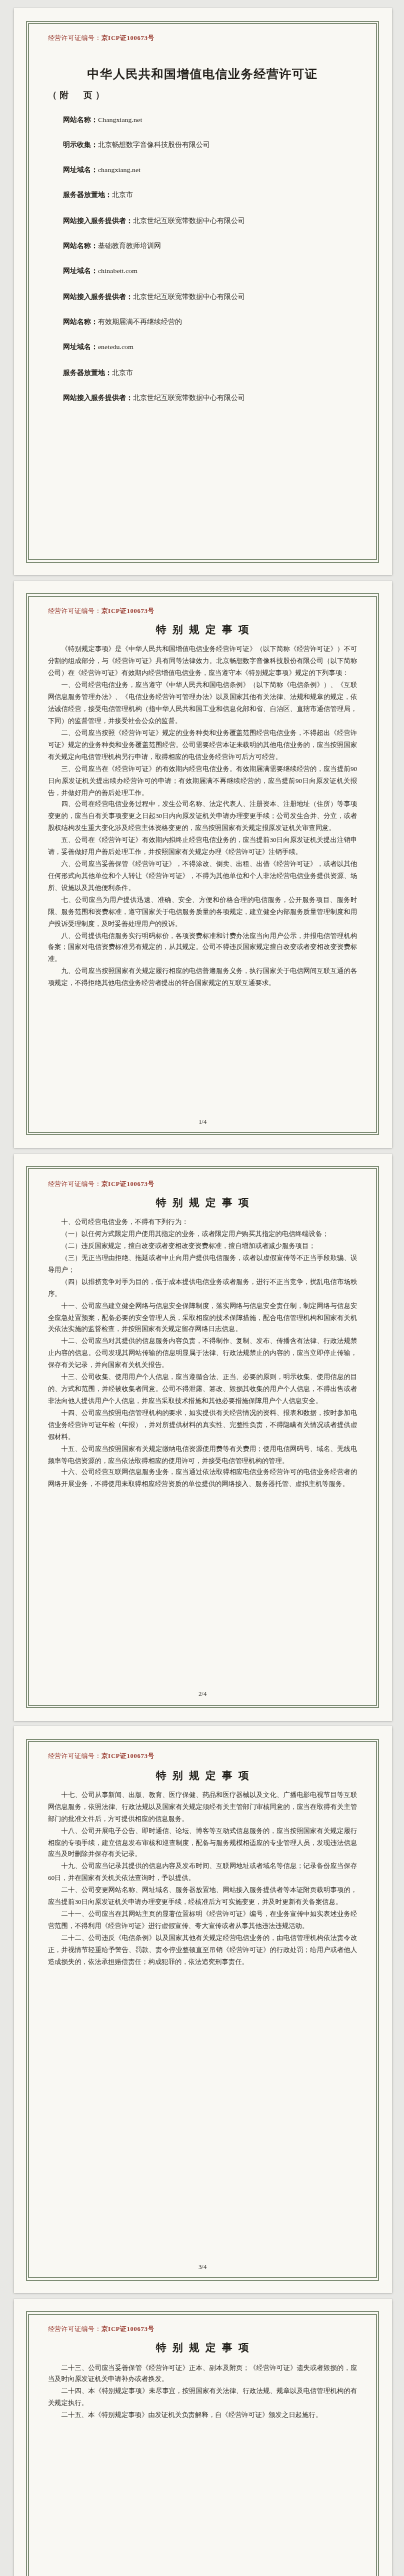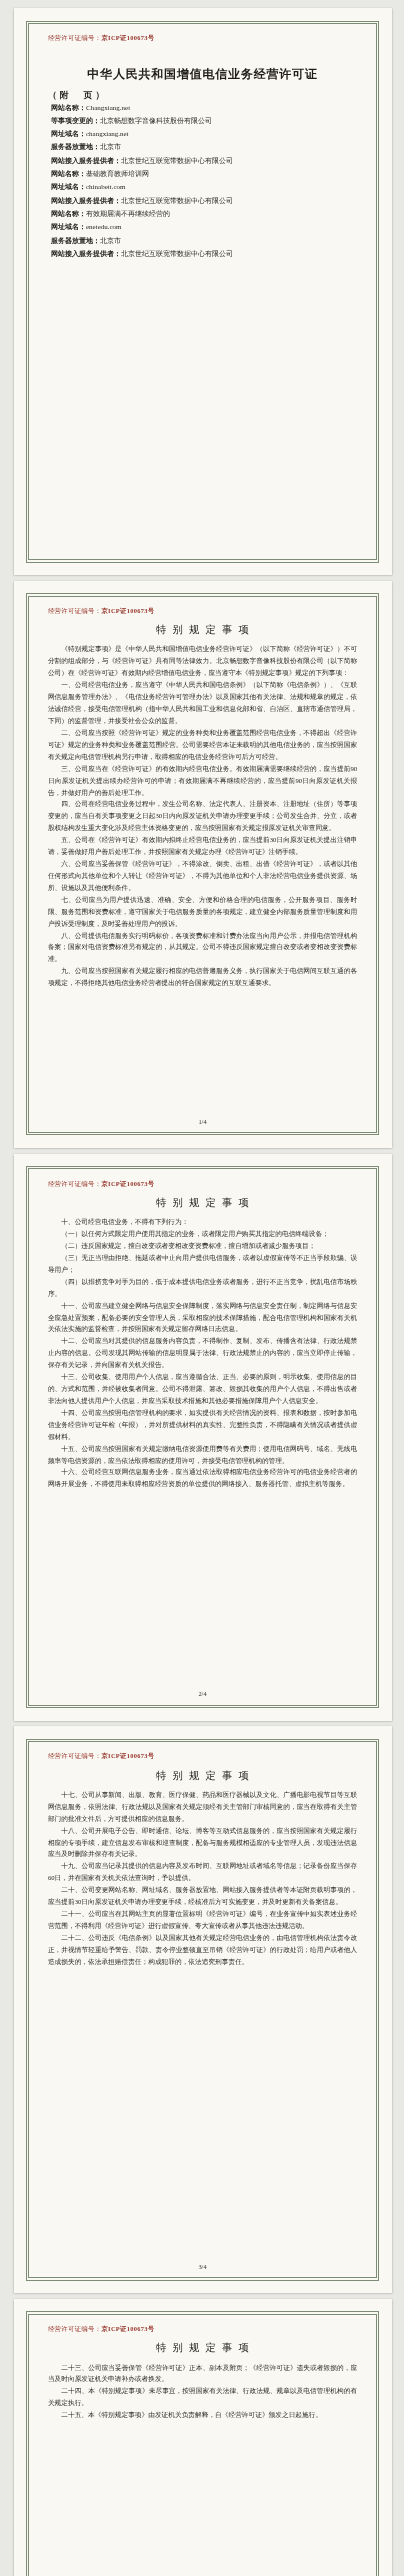--- a/index.html
+++ b/index.html
@@ -17,44 +17,44 @@
   .frame{border:1px solid var(--frame_color);height:100%;box-sizing:border-box;padding:1.5px;}
   .frame-inner{border:0.5px solid var(--frame_color);height:100%;box-sizing:border-box;
                padding:10.3px 18.5px 7.2px;display:flex;flex-direction:column;color:var(--ink);}
   .lic-no{font-size:6.4px;color:var(--header_red);letter-spacing:0.3px;flex:0 0 auto;}
   .lic-no-value{font-weight:bold;}
   
   .cert-title{margin:23px 0 0;text-align:center;font-size:12px;font-weight:bold;letter-spacing:0.8px;color:#211e19;}
   .cert-subtitle{text-align:left;font-weight:bold;font-size:8.8px;letter-spacing:3.1px;margin-top:6.2px;color:#211e19;}
   .intro{margin:15.5px 3.1px 3.1px;font-size:7px;line-height:1.9;}
   .entries{margin:0 3.1px;font-size:7px;line-height:1.9;}
-  .entry{margin:0;}
+  .entry{margin:12px;}
   .entry-label{font-weight:bold;}
   
-  .sp-title{margin:7.2px 0 6.2px;text-align:center;font-size:10.3px;font-weight:normal;letter-spacing:6.2px;text-indent:6.2px;color:#23211c;}
+  .sp-title{margin:7.2px 0 6.2px;text-align:center;font-size:10.3px;font-weight:bold;letter-spacing:6.2px;text-indent:6.2px;color:#23211c;}
   .sp-body{font-size:6.7px;line-height:1.78;text-align:justify;}
   .para{margin:0;text-indent:2em;}
   .page-no{margin-top:auto;text-align:center;font-size:6.4px;padding-top:3.1px;color:#33312c;}
 </style>
 </head>
 <body>
 
 <div class="stack">
 
   <section class="page">
     <div class="frame">
       <div class="frame-inner">
         <div class="lic-no">
           <span class="lic-no-label">经营许可证编号：</span><span class="lic-no-value">京ICP证100673号</span>
         </div>
         <h1 class="cert-title">中华人民共和国增值电信业务经营许可证</h1>
         <div class="cert-subtitle">（附　页）</div>
         <div class="entries">
             <p class="entry"><span class="entry-label">网站名称：</span><span class="entry-value">Changxiang.net</span></p>
-            <p class="entry"><span class="entry-label">等事项变更的：</span><span class="entry-value">北京畅想数字音像科技股份有限公司</span></p>
+            <p class="entry"><span class="entry-label">明示收集：</span><span class="entry-value">北京畅想数字音像科技股份有限公司</span></p>
             <p class="entry"><span class="entry-label">网址域名：</span><span class="entry-value">changxiang.net</span></p>
             <p class="entry"><span class="entry-label">服务器放置地：</span><span class="entry-value">北京市</span></p>
             <p class="entry"><span class="entry-label">网站接入服务提供者：</span><span class="entry-value">北京世纪互联宽带数据中心有限公司</span></p>
             <p class="entry"><span class="entry-label">网站名称：</span><span class="entry-value">基础教育教师培训网</span></p>
             <p class="entry"><span class="entry-label">网址域名：</span><span class="entry-value">chinabett.com</span></p>
             <p class="entry"><span class="entry-label">网站接入服务提供者：</span><span class="entry-value">北京世纪互联宽带数据中心有限公司</span></p>
             <p class="entry"><span class="entry-label">网站名称：</span><span class="entry-value">有效期届满不再继续经营的</span></p>
             <p class="entry"><span class="entry-label">网址域名：</span><span class="entry-value">enetedu.com</span></p>
             <p class="entry"><span class="entry-label">服务器放置地：</span><span class="entry-value">北京市</span></p>
             <p class="entry"><span class="entry-label">网站接入服务提供者：</span><span class="entry-value">北京世纪互联宽带数据中心有限公司</span></p>

